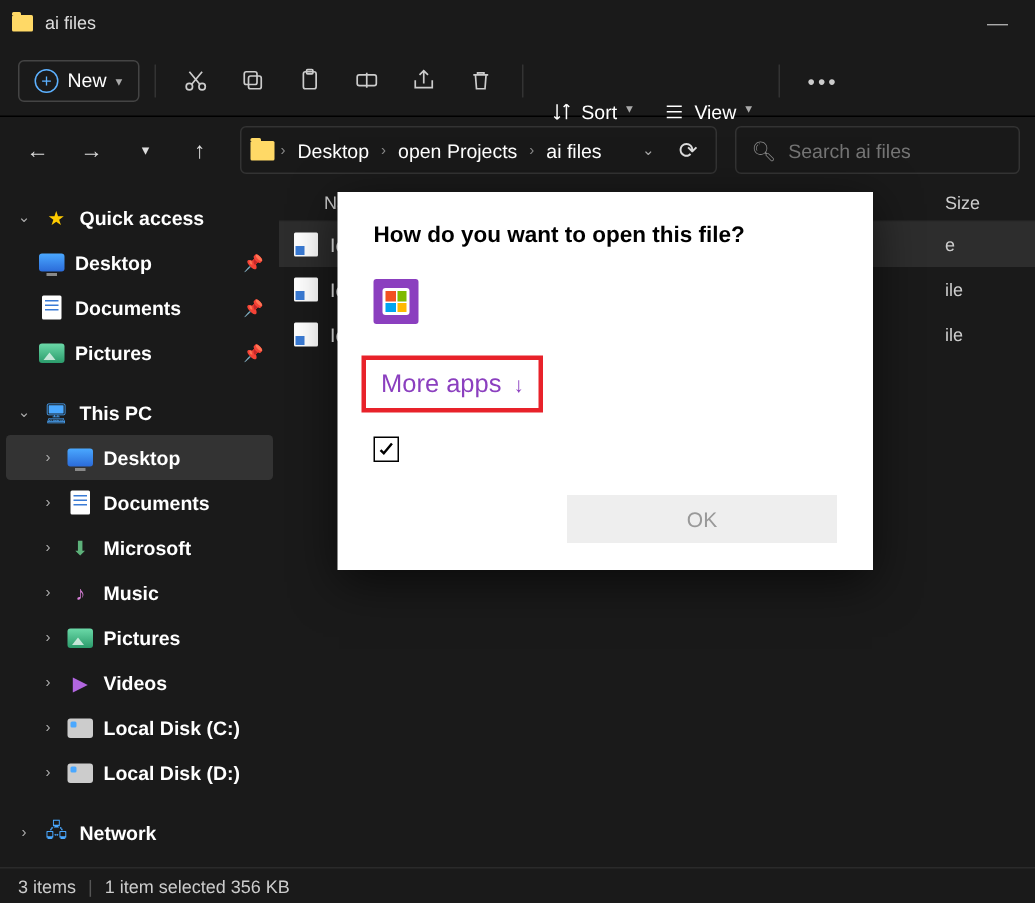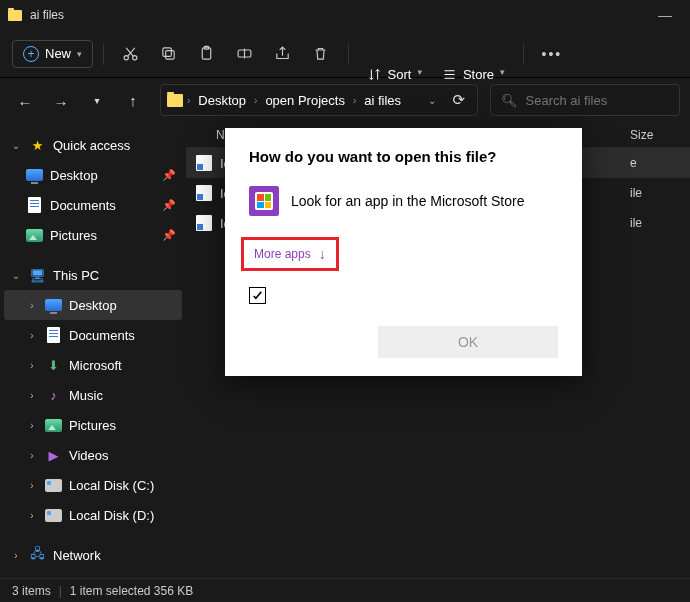--- a/index.html
+++ b/index.html
@@ -36,21 +36,21 @@
 .searchbox { width:190px; height:32px; background:#191919; border:1px solid #333; border-radius:4px; display:flex; align-items:center; padding:0 10px; gap:8px; color:#888; font-size:13px; margin-left:6px; }
 .searchbox input { background:transparent; border:none; outline:none; color:#fff; flex:1; font-size:13px; }
 
 .body { display:flex; height: calc(602px - 30px - 48px - 44px - 24px); background:#1a1a1a; }
 
 .sidebar { width: 186px; background:#1a1a1a; padding:8px 4px; overflow-y:auto; font-size:13px; }
 .tree-item { display:flex; align-items:center; height:30px; padding:0 6px; gap:7px; color:#fff; cursor:pointer; border-radius:3px; }
 .tree-item.sel { background:#333; }
 .tree-item .exp { width:12px; color:#aaa; font-size:10px; text-align:center; }
 .tree-item .pin { margin-left:auto; color:#888; font-size:11px; }
-.tree-item .lbl { white-space:nowrap; }
+.tree-item .lbl { white-space:nowrap;font-weight:bold; }
 .ic { width:17px; height:17px; display:flex; align-items:center; justify-content:center; flex-shrink:0; }
 .ic-star { color:#ffcc00; }
 .ic-desktop { background:linear-gradient(#4aa8ff,#2b6bd9); border-radius:2px; width:17px; height:12px; position:relative; }
 .ic-desktop::after { content:''; position:absolute; bottom:-3px; left:5px; width:7px; height:2px; background:#888; }
 .ic-doc { background:#fff; width:13px; height:16px; border-radius:1px; position:relative; }
 .ic-doc::after { content:''; position:absolute; top:3px; left:2px; width:9px; height:1px; background:#3a7bd5; box-shadow:0 3px 0 #3a7bd5, 0 6px 0 #3a7bd5; }
 .ic-pic { background:linear-gradient(#6bd9a8,#2b9b6b); width:17px; height:13px; border-radius:2px; position:relative; }
 .ic-pic::after { content:''; position:absolute; bottom:2px; left:3px; width:0; height:0; border-left:4px solid transparent; border-right:4px solid transparent; border-bottom:5px solid rgba(255,255,255,.7); }
 .ic-pc { color:#4aa8ff; }
 .ic-dl { color:#5db17a; }
@@ -77,21 +77,21 @@
 .dialog h3 { font-size:15px; font-weight:700; color:#000; margin-bottom:18px; }
 .store-row { display:flex; align-items:center; gap:12px; margin-bottom:14px; cursor:pointer; padding:3px 0; }
 .store-ico { width:30px; height:30px; background:#8b3fbf; display:flex; align-items:center; justify-content:center; border-radius:2px; }
 .store-ico .inner { width:18px; height:18px; background:#fff; border-radius:2px; display:grid; grid-template-columns:1fr 1fr; grid-template-rows:1fr 1fr; gap:1px; padding:2px; }
 .store-ico .inner span:nth-child(1){ background:#f25022; }
 .store-ico .inner span:nth-child(2){ background:#7fba00; }
 .store-ico .inner span:nth-child(3){ background:#00a4ef; }
 .store-ico .inner span:nth-child(4){ background:#ffb900; }
 .store-row .txt { font-size:14px; color:#000; }
 .more-box { border:3px solid #e8222a; padding:6px 10px; display:inline-flex; align-items:center; gap:8px; margin:4px 0 16px -8px; }
-.more-box a { color:#8b3fbf; font-size:12px; text-decoration:none; cursor:pointer; }
+.more-box a { color:#8b3fbf; font-size:17px; text-decoration:none; cursor:pointer; }
 .more-box .arr { color:#8b3fbf; font-size:14px; }
 .chk-row { display:flex; align-items:center; gap:10px; margin-bottom:22px; }
 .chk { width:17px; height:17px; border:1.5px solid #000; display:flex; align-items:center; justify-content:center; cursor:pointer; }
 .chk svg { width:13px; height:13px; }
 .chk-row .txt { font-size:14px; color:#000; }
 .okbtn { display:block; margin-left:auto; width:180px; height:32px; background:#eee; border:none; color:#999; font-size:14px; cursor:pointer; }
 
 .status { height:24px; background:#1a1a1a; border-top:1px solid #2a2a2a; display:flex; align-items:center; padding:0 12px; font-size:12px; color:#ccc; gap:8px; }
 .status .sep { color:#555; }
 </style>
@@ -152,21 +152,21 @@
     <svg width="15" height="15" viewBox="0 0 24 24" fill="none" stroke="currentColor" stroke-width="1.6">
         <path d="M7 4v16m0 0l-3-3m3 3l3-3 M17 20V4m0 0l-3 3m3-3l3 3"></path>
       </svg>
     <span>Sort</span>
     <span class="chev">▾</span>
   </div>
   <div class="tlabel">
     <svg width="15" height="15" viewBox="0 0 24 24" fill="none" stroke="currentColor" stroke-width="1.6">
         <path d="M4 6h16M4 12h16M4 18h16"></path>
       </svg>
-    <span>Store</span>
+    <span>View</span>
     <span class="chev">▾</span>
   </div>
   <div class="tsep"></div>
   <div class="dots">•••</div>
 </div>
 
 <div class="navbar">
   <div class="navico">←</div>
   <div class="navico">→</div>
   <div class="navico" style="font-size:10px;">▾</div>
@@ -316,21 +316,20 @@
   <h3>How do you want to open this file?</h3>
   <div class="store-row">
     <div class="store-ico">
       <div class="inner">
           <span></span>
           <span></span>
           <span></span>
           <span></span>
         </div>
     </div>
-    <div class="txt">Look for an app in the Microsoft Store</div>
   </div>
   <div class="more-box">
     <a>More apps</a>
     <span class="arr">↓</span>
   </div>
   <div class="chk-row">
     <div class="chk">
       <svg viewBox="0 0 24 24" fill="none" stroke="#000" stroke-width="3">
           <path d="M5 13l4 4 10-12"></path>
         </svg>

